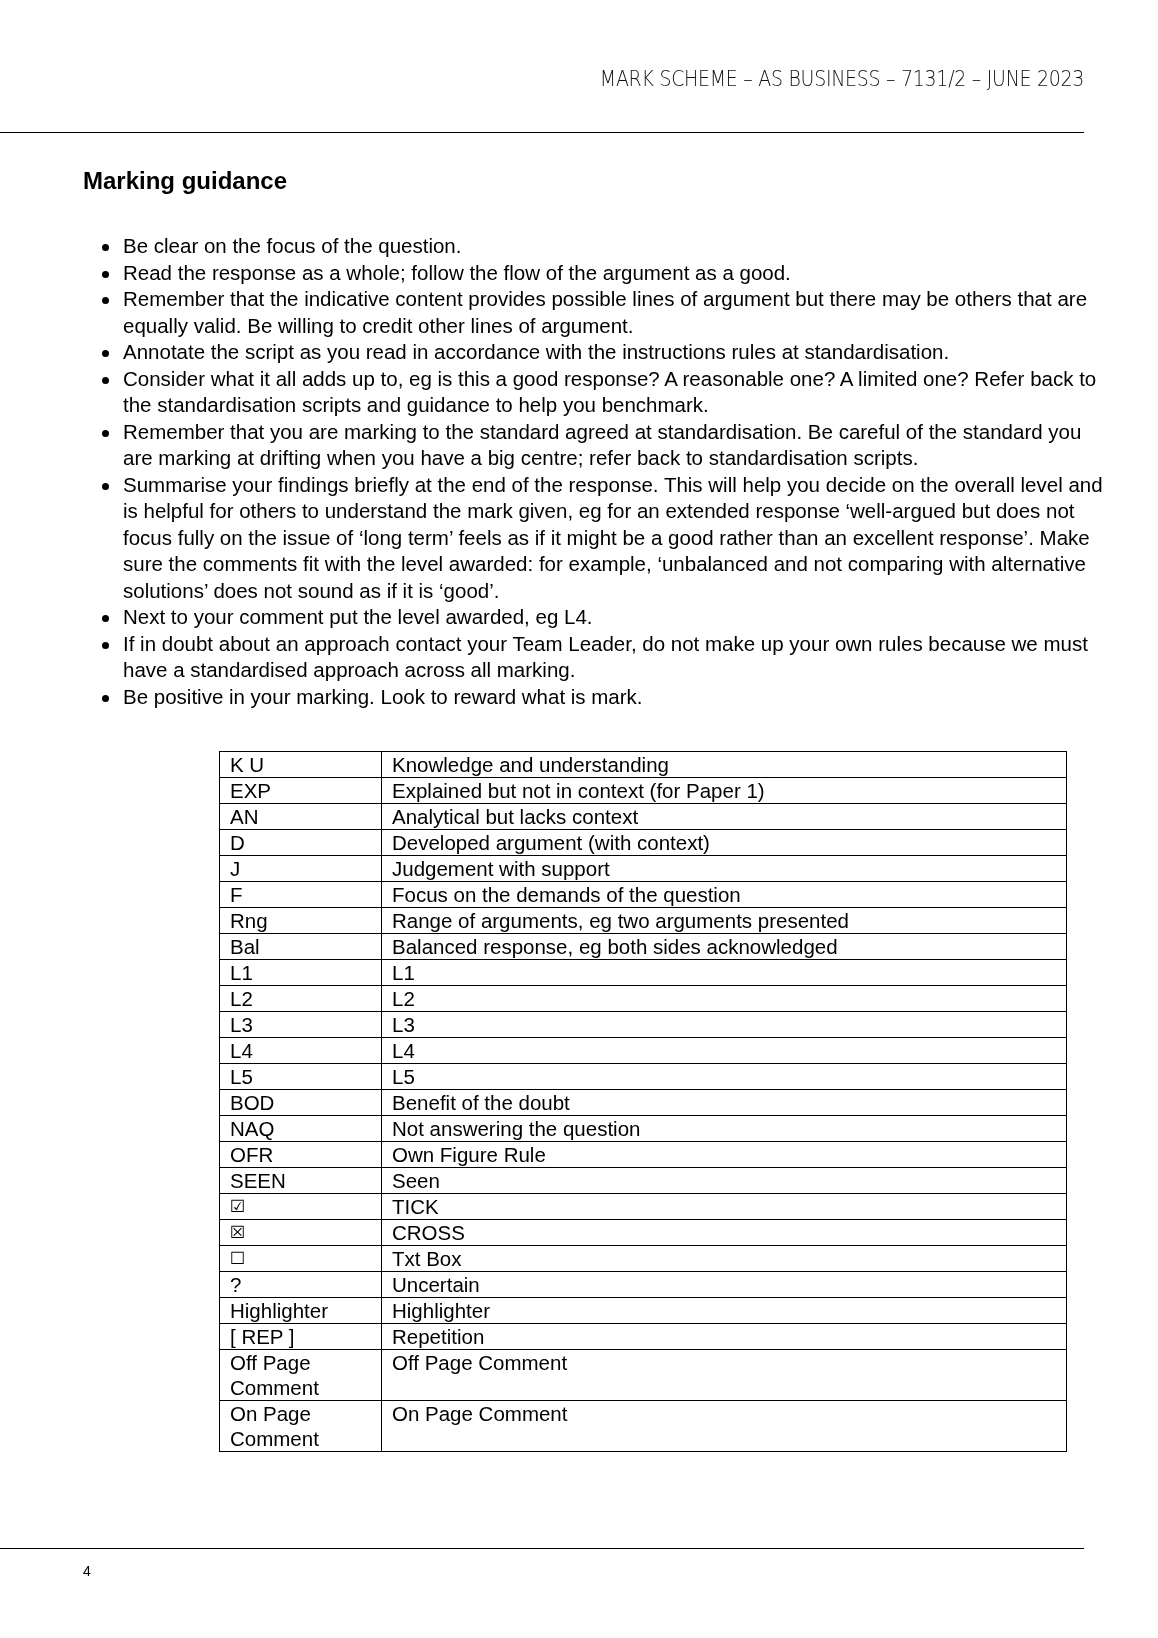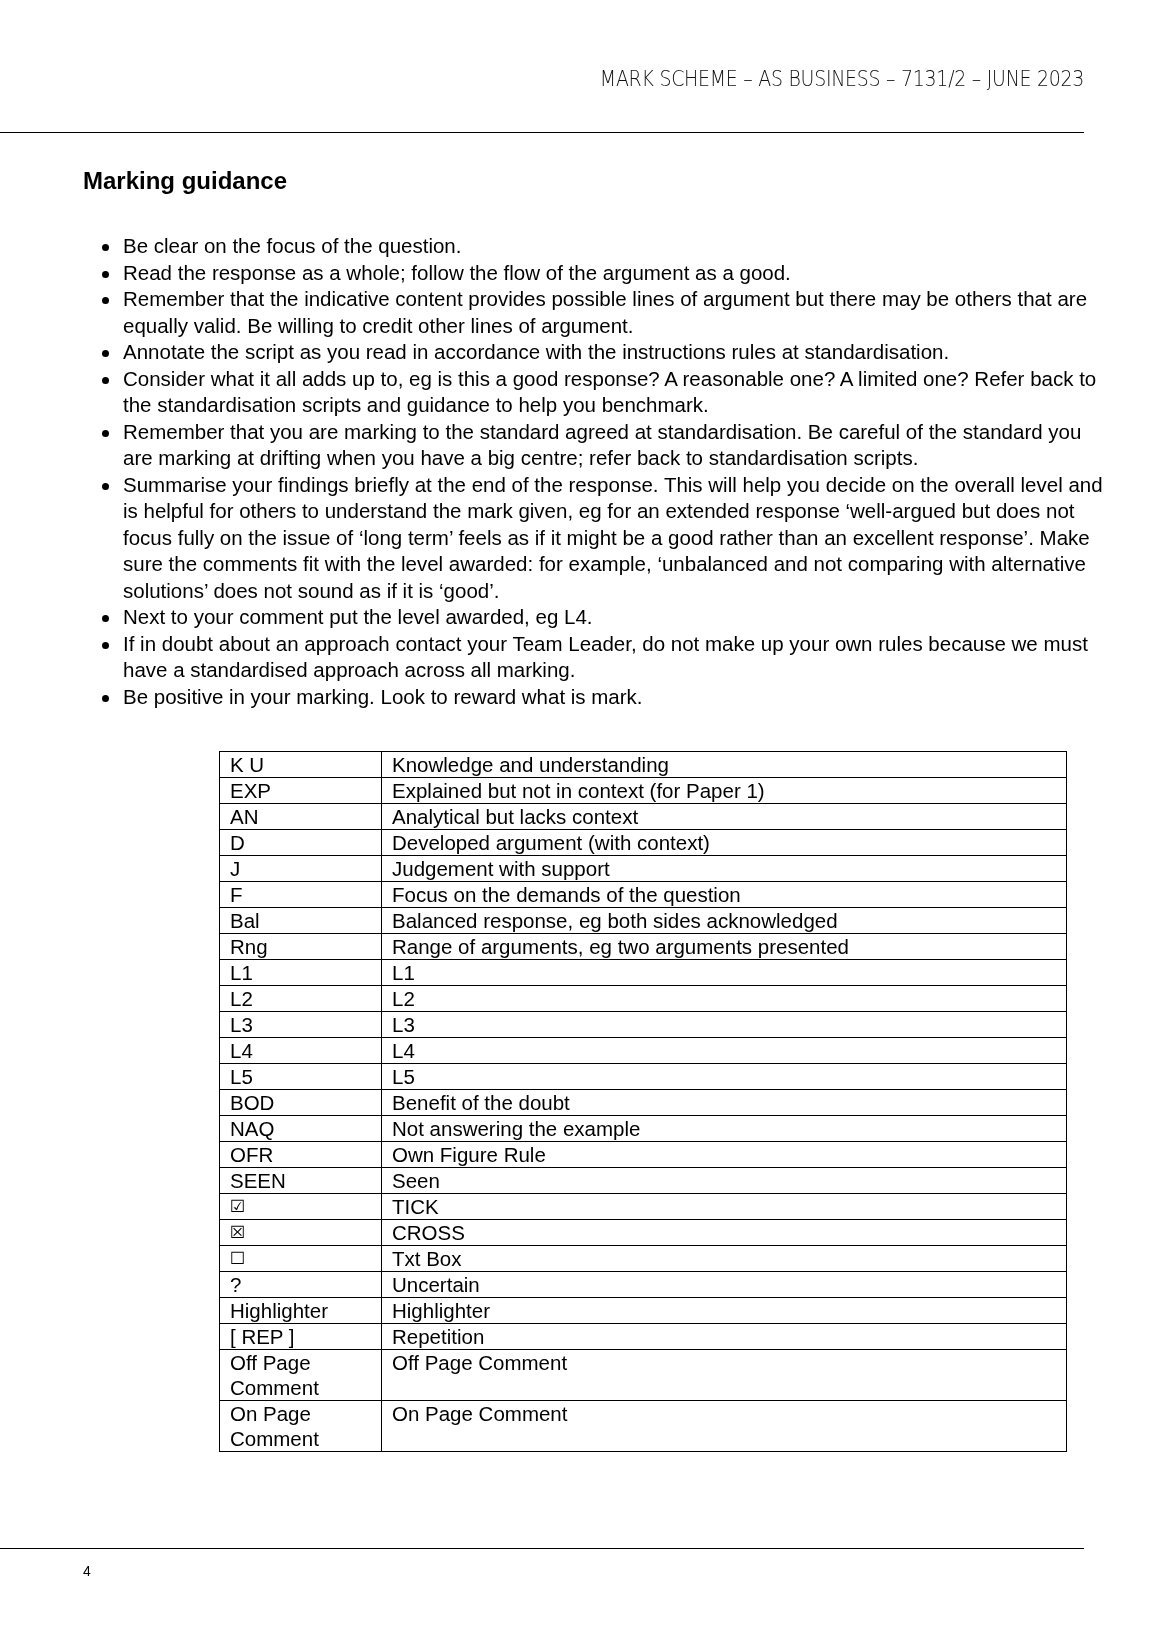--- a/index.html
+++ b/index.html
@@ -84,26 +84,26 @@
       </tr>
     <tr>
         <td class="code">J</td>
         <td>Judgement with support</td>
       </tr>
     <tr>
         <td class="code">F</td>
         <td>Focus on the demands of the question</td>
       </tr>
     <tr>
+        <td class="code">Rng</td>
+        <td>Range of arguments, eg two arguments presented</td>
+      </tr>
+    <tr>
         <td class="code">Bal</td>
         <td>Balanced response, eg both sides acknowledged</td>
-      </tr>
-    <tr>
-        <td class="code">Rng</td>
-        <td>Range of arguments, eg two arguments presented</td>
       </tr>
     <tr>
         <td class="code">L1</td>
         <td>L1</td>
       </tr>
     <tr>
         <td class="code">L2</td>
         <td>L2</td>
       </tr>
     <tr>
@@ -117,21 +117,21 @@
     <tr>
         <td class="code">L5</td>
         <td>L5</td>
       </tr>
     <tr>
         <td class="code">BOD</td>
         <td>Benefit of the doubt</td>
       </tr>
     <tr>
         <td class="code">NAQ</td>
-        <td>Not answering the example</td>
+        <td>Not answering the question</td>
       </tr>
     <tr>
         <td class="code">OFR</td>
         <td>Own Figure Rule</td>
       </tr>
     <tr>
         <td class="code">SEEN</td>
         <td>Seen</td>
       </tr>
     <tr>

